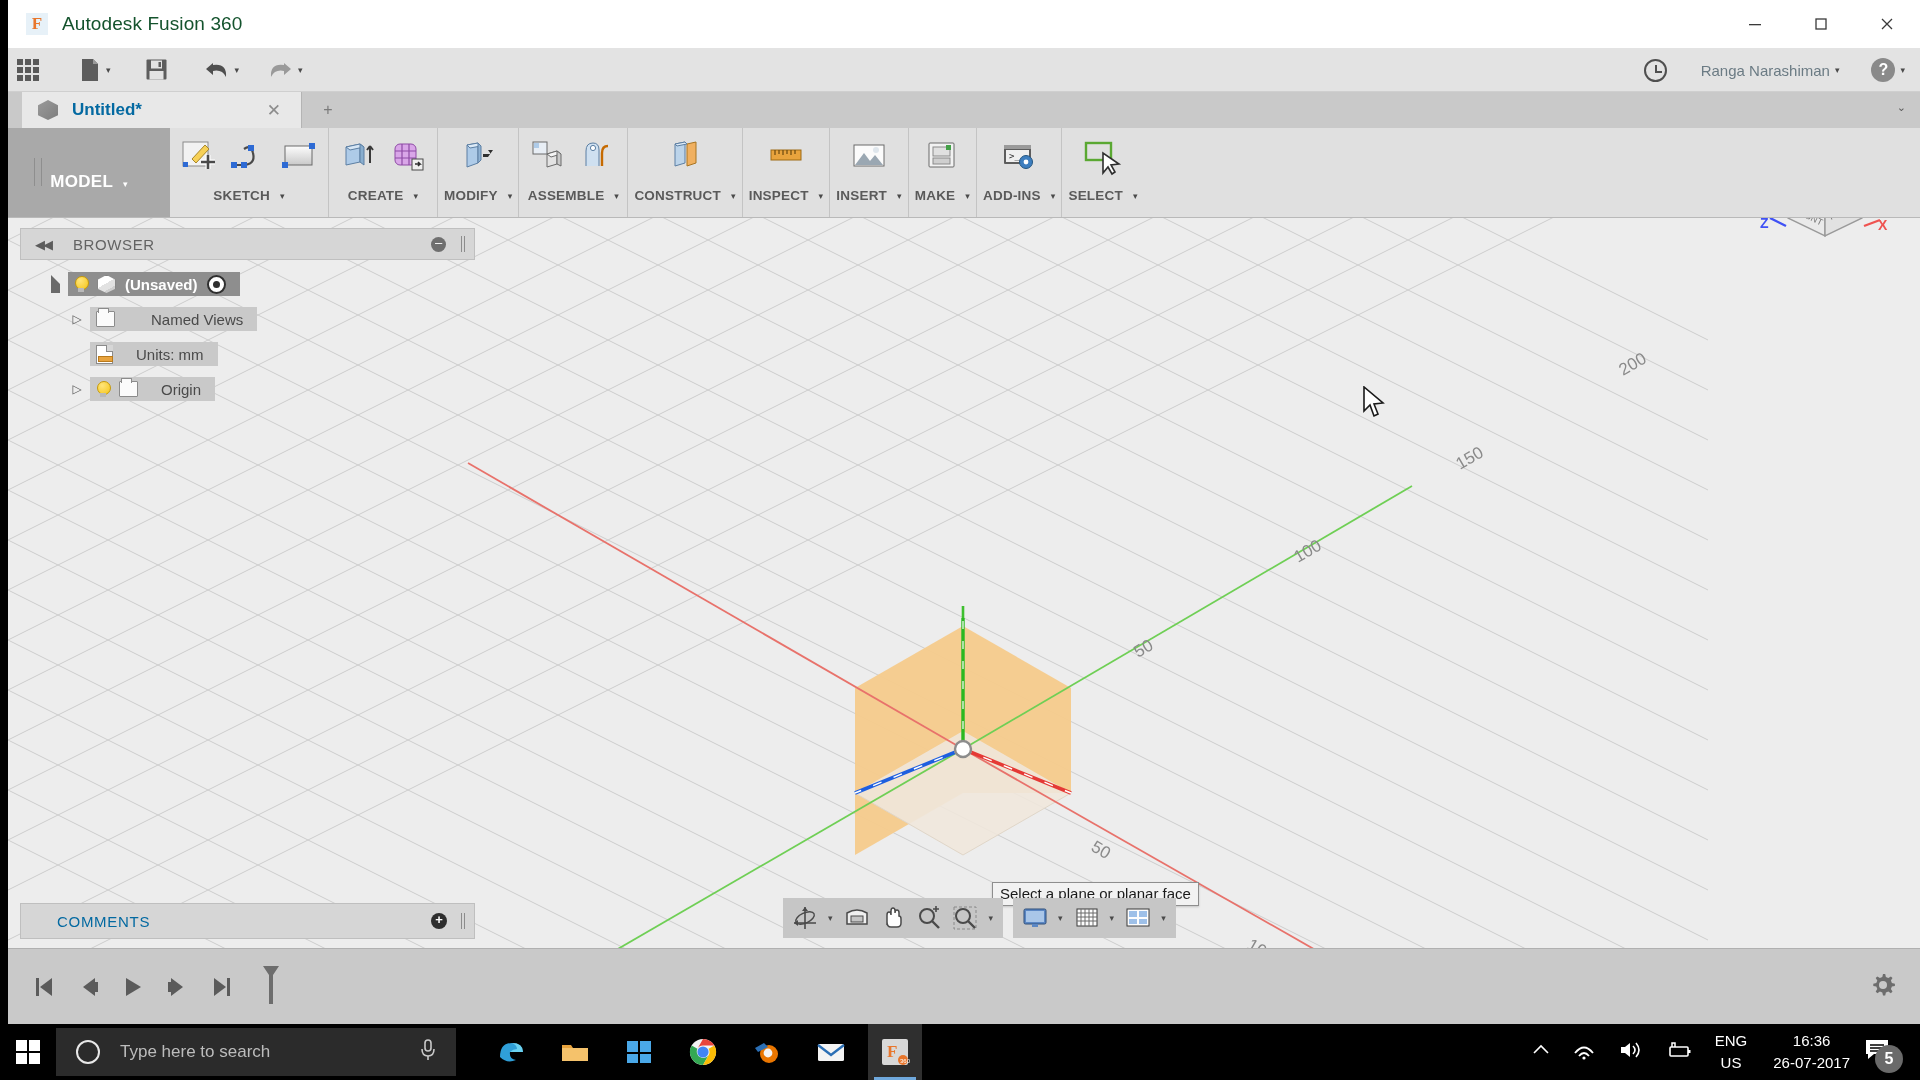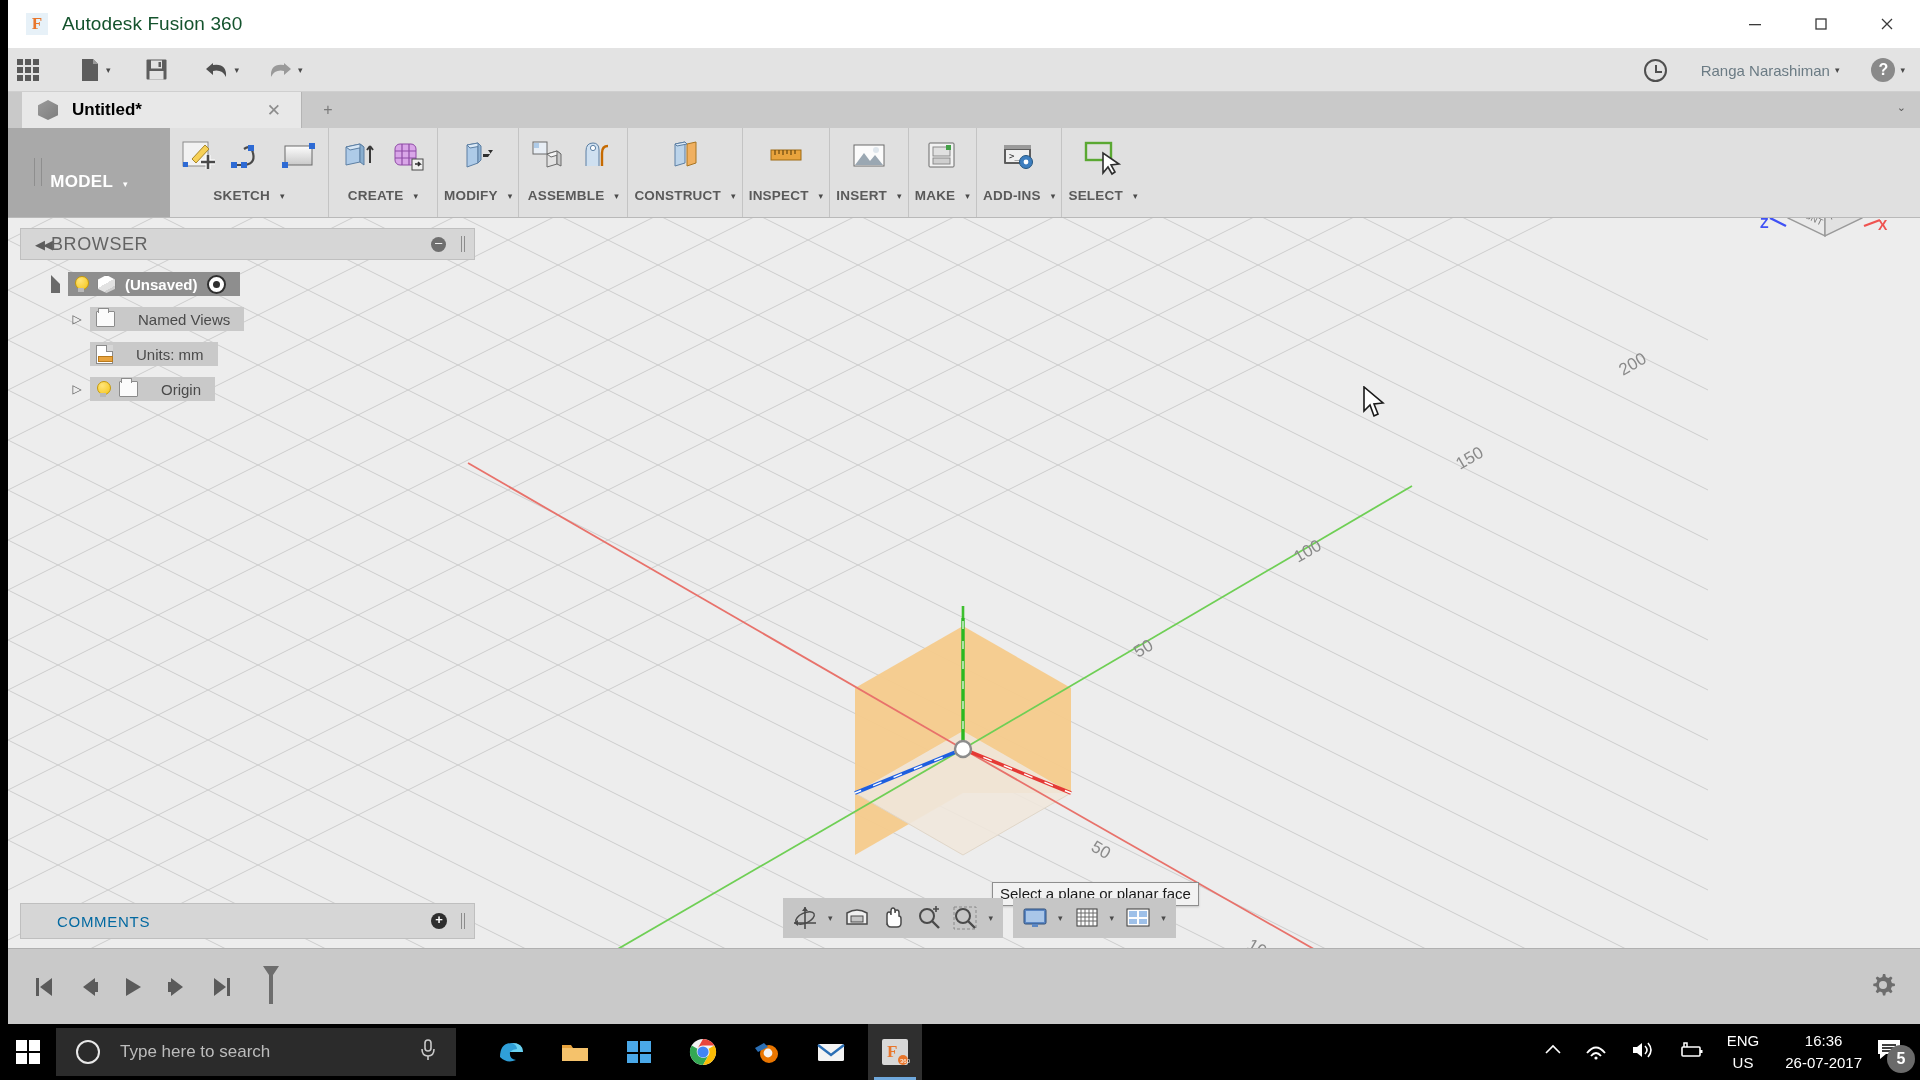--- a/index.html
+++ b/index.html
@@ -70,21 +70,21 @@
   .doctab {
     position:absolute; left:14px; top:0; width:280px; height:36px;
     background:#e8e8e8; display:flex; align-items:center;
     border-right:1px solid #b4b4b4;
   }
   .tab-cube {
     width:20px;height:20px;margin-left:16px;margin-right:14px;
     background:linear-gradient(135deg,#9a9a9a 0%,#8c8c8c 50%,#7d7d7d 100%);
     clip-path:polygon(50% 0,100% 26%,100% 76%,50% 100%,0 76%,0 26%);
   }
-  .tab-label { font-size:17px; color:#000000; font-weight:bold; }
+  .tab-label { font-size:17px; color:#0369a1; font-weight:bold; }
   .tab-x { position:absolute; right:20px; font-size:17px; color:#8d8d8d; }
   .tab-plus {
     position:absolute; left:300px; top:0; width:40px; height:36px;
     display:flex; align-items:center; justify-content:center;
     color:#7a7a7a; font-size:16px;
   }
   .tabstrip-chev { position:absolute; right:14px; top:9px; font-size:11px; color:#5a5a5a; }
 
   
   .ribbon {
@@ -115,21 +115,21 @@
 
   
   .browser {
     position:absolute; left:12px; top:228px; width:455px; z-index:20;
   }
   .browser-hdr {
     height:32px; background:#d6d6d6; border:1px solid #bfbfbf;
     display:flex; align-items:center; position:relative;
   }
   .browser-hdr .collapse { margin-left:14px; color:#5c5c5c; font-size:13px; letter-spacing:-2px;}
-  .browser-hdr .btitle { font-size:18px; color:#636363; letter-spacing:.6px;}
+  .browser-hdr .btitle { margin-left:22px; font-size:15px; color:#636363; letter-spacing:.6px;}
   .browser-hdr .minus {
     position:absolute; right:28px; width:15px;height:15px;border-radius:50%;
     background:#6f6f6f; color:#fff; font-size:13px; line-height:12px; text-align:center;
   }
   .browser-hdr .vgrip { position:absolute; right:9px; width:4px;height:16px;
       border-left:1px solid #8c8c8c;border-right:1px solid #8c8c8c;}
 
   .tree { padding-top:12px; }
   .trow { display:flex; align-items:center; height:24px; margin-bottom:11px; position:relative;}
   .tri { width:26px; text-align:center; color:#5b5b5b; font-size:12px; }
@@ -240,21 +240,21 @@
     width:24px;height:24px;border-radius:50%;border:2.5px solid #e8e8e8;margin-left:20px;
   }
   .tb-search .ph { font-size:17px;color:#bcbcbc;margin-left:20px;}
   .tb-search .mic { margin-left:auto;margin-right:18px; }
   .tb-apps { display:flex; align-items:center; margin-left:28px; gap:10px;}
   .tb-app {
     width:54px;height:56px;display:flex;align-items:center;justify-content:center;position:relative;
   }
   .tb-app.active { background:#2f2f2f; }
   .tb-app.active::after{content:"";position:absolute;bottom:0;left:6px;right:6px;height:3px;background:#6fa8dc;}
-  .tray { position:absolute; right:0; top:0; height:56px; display:flex; align-items:center; }
+  .tray { position:absolute; right:12px; top:0; height:56px; display:flex; align-items:center; }
   .tray-ico { margin:0 11px; color:#fff; }
   .tray-lang { color:#fff; font-size:15px; text-align:center; line-height:22px; margin:0 12px;}
   .tray-clock { color:#fff; font-size:15px; text-align:center; line-height:22px; margin:0 14px;}
   .tray-notif { margin-right:14px; position:relative; }
   .badge {
     position:absolute; right:-9px; bottom:-6px;
     width:28px;height:28px;border-radius:50%;background:#6a6a6a;color:#fff;
     font-size:16px;display:flex;align-items:center;justify-content:center;font-weight:bold;
   }
 </style>
@@ -726,21 +726,21 @@
             <span class="eyeball">
                 <i></i>
               </span>
           </span>
         </div>
 
         <div class="trow" style="padding-left:44px;">
           <span class="tri">▷</span>
           <span class="chip dim">
             <span class="folder"></span>
-            <span class="tlabel" style="margin-left:14px;">Named Views</span>
+            <span class="tlabel" style="margin-left:27px;">Named Views</span>
           </span>
         </div>
 
         <div class="trow" style="padding-left:70px;">
           <span class="chip dim">
             <span class="docico"></span>
             <span class="tlabel" style="margin-left:14px;text-align:right;">Units: mm</span>
           </span>
         </div>
 

